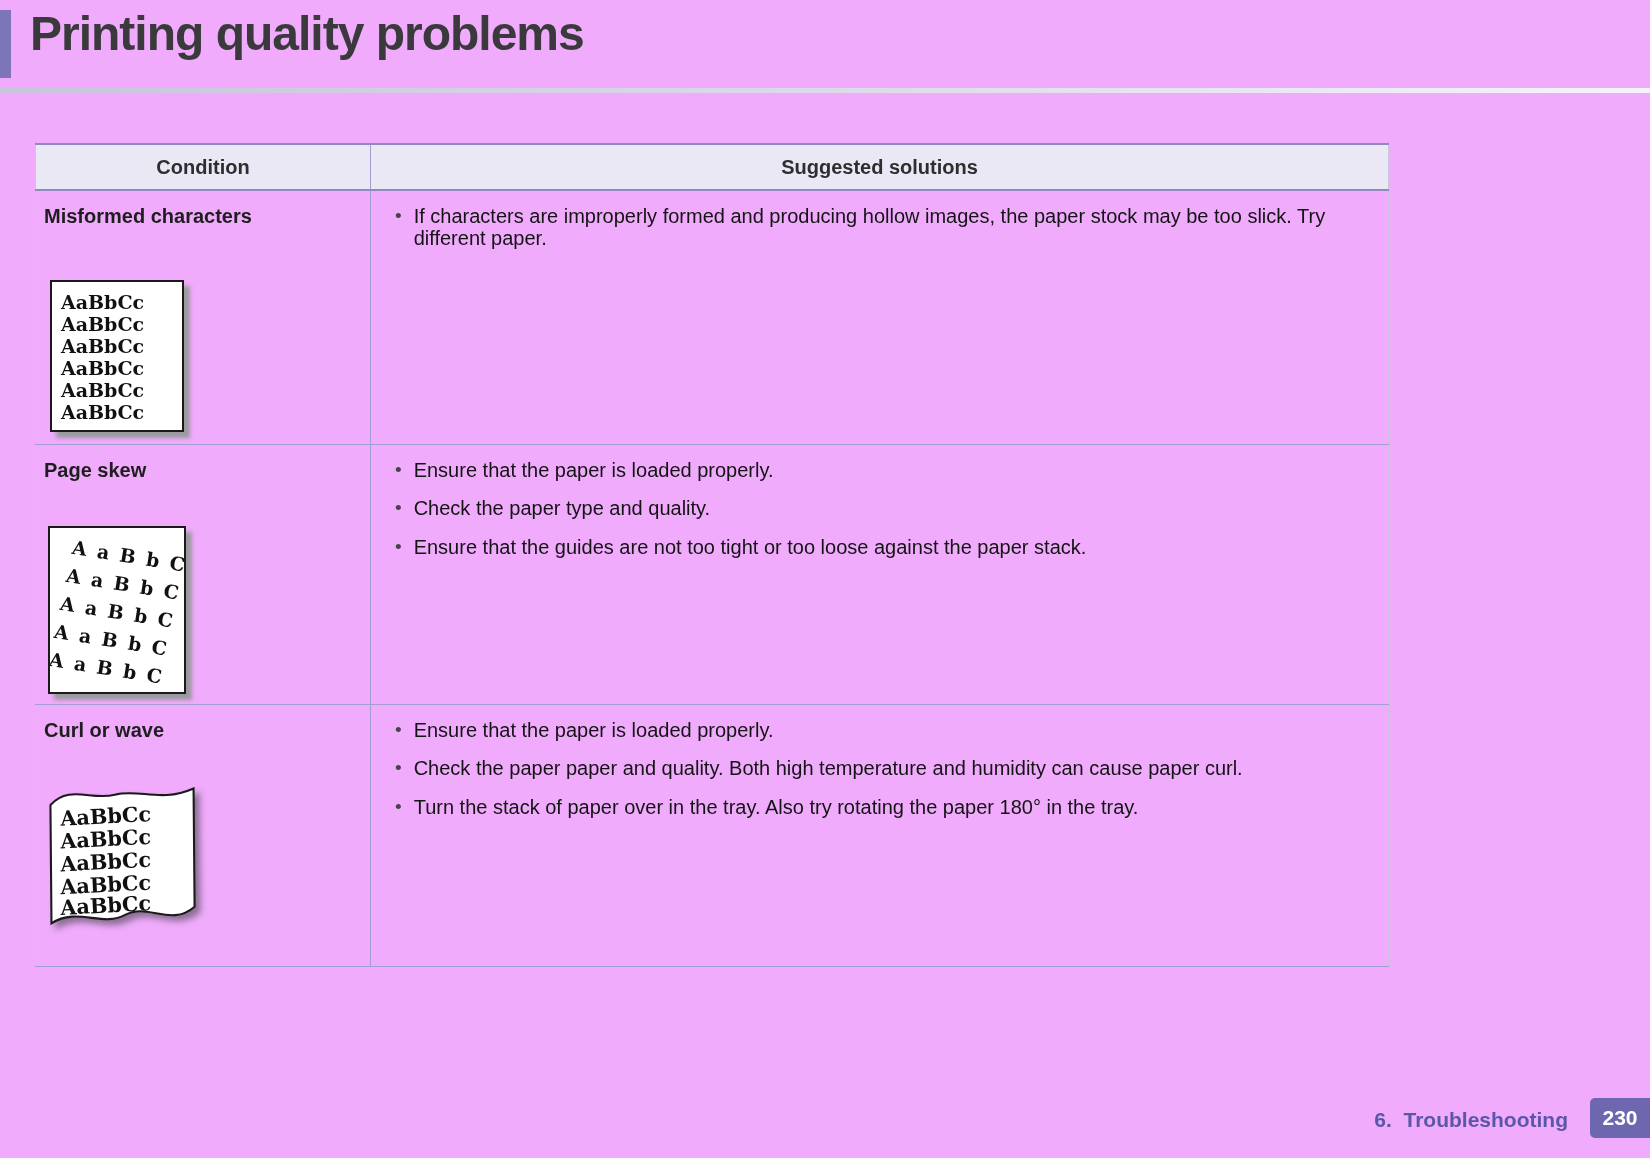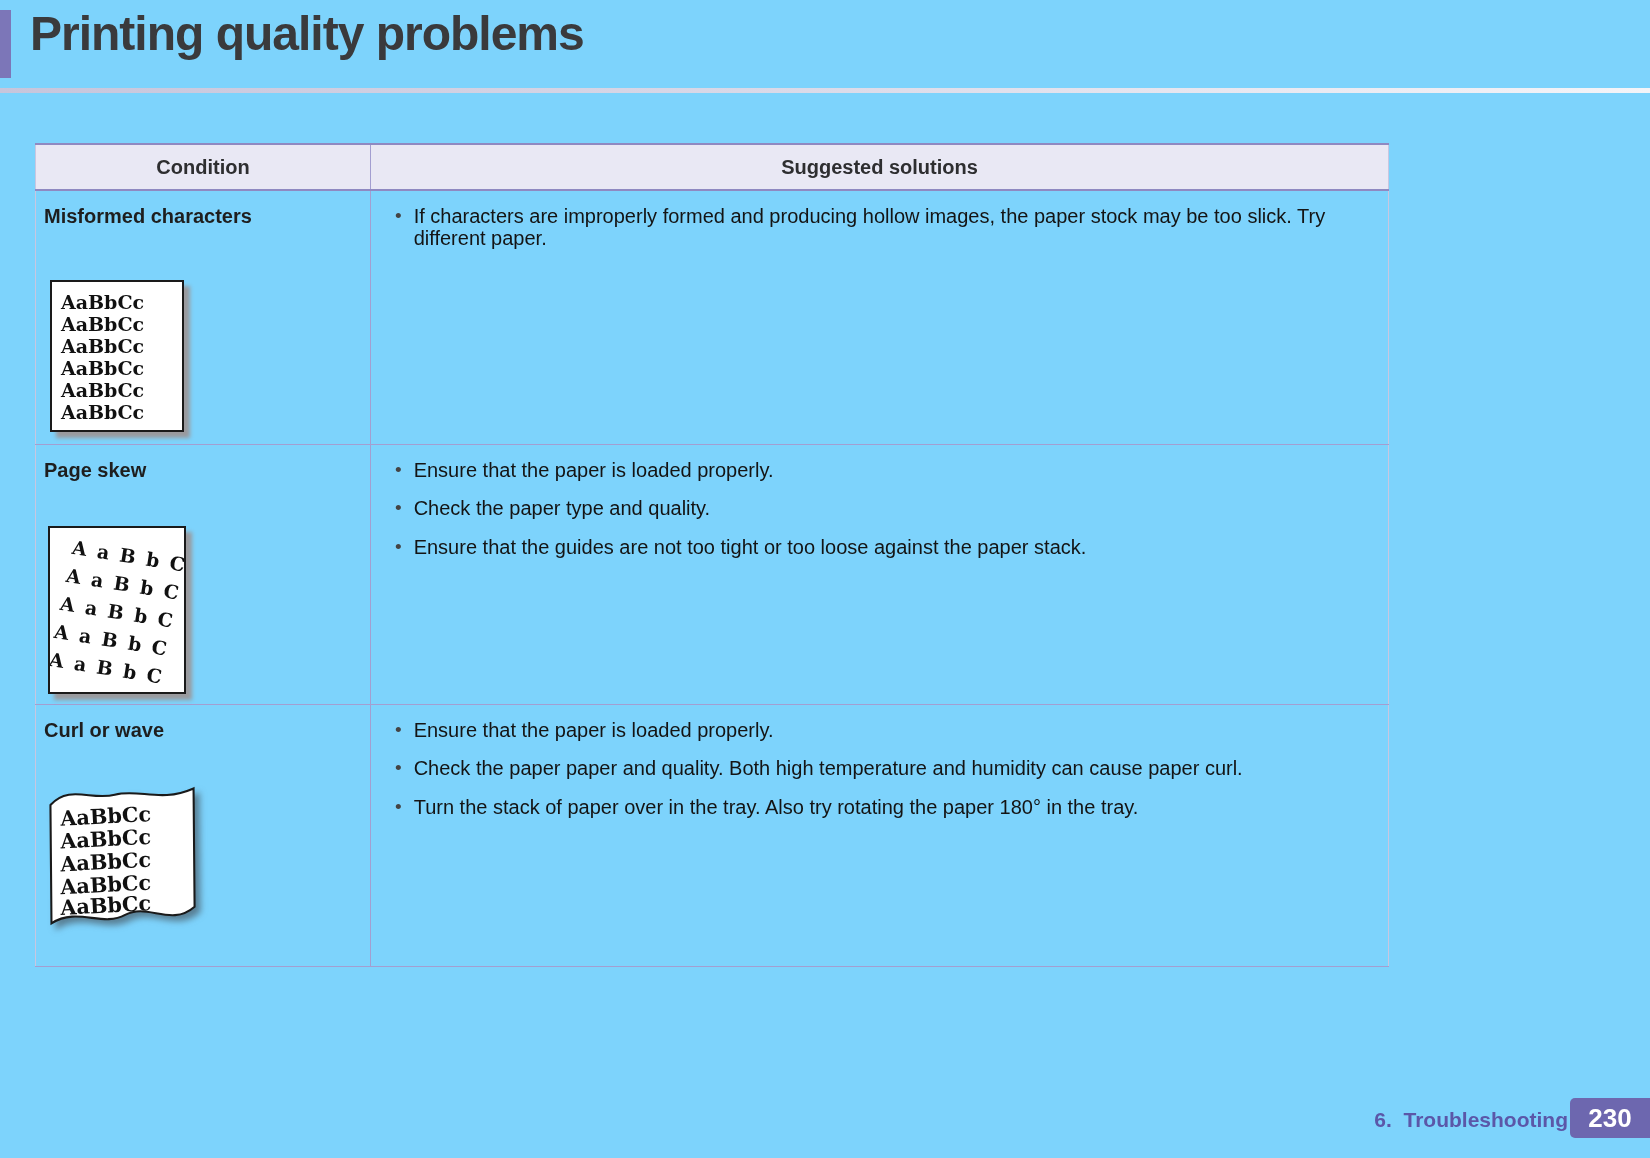--- a/index.html
+++ b/index.html
@@ -1,21 +1,21 @@
 <!DOCTYPE html>
 <html><head>
 <meta charset="utf-8">
 <style>
   * { margin: 0; padding: 0; box-sizing: border-box; }
   html, body { background: #ffffff; }
   .page {
     position: relative;
     width: 1650px;
     height: 1158px;
-    background: #7dd3fc;
+    background: #f0abfc;
     font-family: "Liberation Sans", sans-serif;
     overflow: hidden;
   }
 
   
   .accent-bar {
     position: absolute;
     left: 0; top: 10px;
     width: 11px; height: 68px;
     background: #7C76B8;
@@ -151,28 +151,28 @@
     right: 82px; top: 1108px;
     font-size: 21px;
     font-weight: bold;
     color: #5B57A8;
     white-space: pre;
     margin-left: 24px;
   }
   .page-num-box {
     position: absolute;
     right: 0; top: 1098px;
-    width: 80px; height: 40px;
+    width: 60px; height: 40px;
     background: #6D67AF;
     border-radius: 5px 0 0 5px;
     display: flex;
     align-items: center;
     justify-content: center;
     color: #ffffff;
-    font-size: 26px;
+    font-size: 21px;
     font-weight: bold;
   }
 </style>
 </head>
 <body>
 
 <div class="page">
 
   <div class="accent-bar"></div>
   <div class="page-title">Printing quality problems</div>

